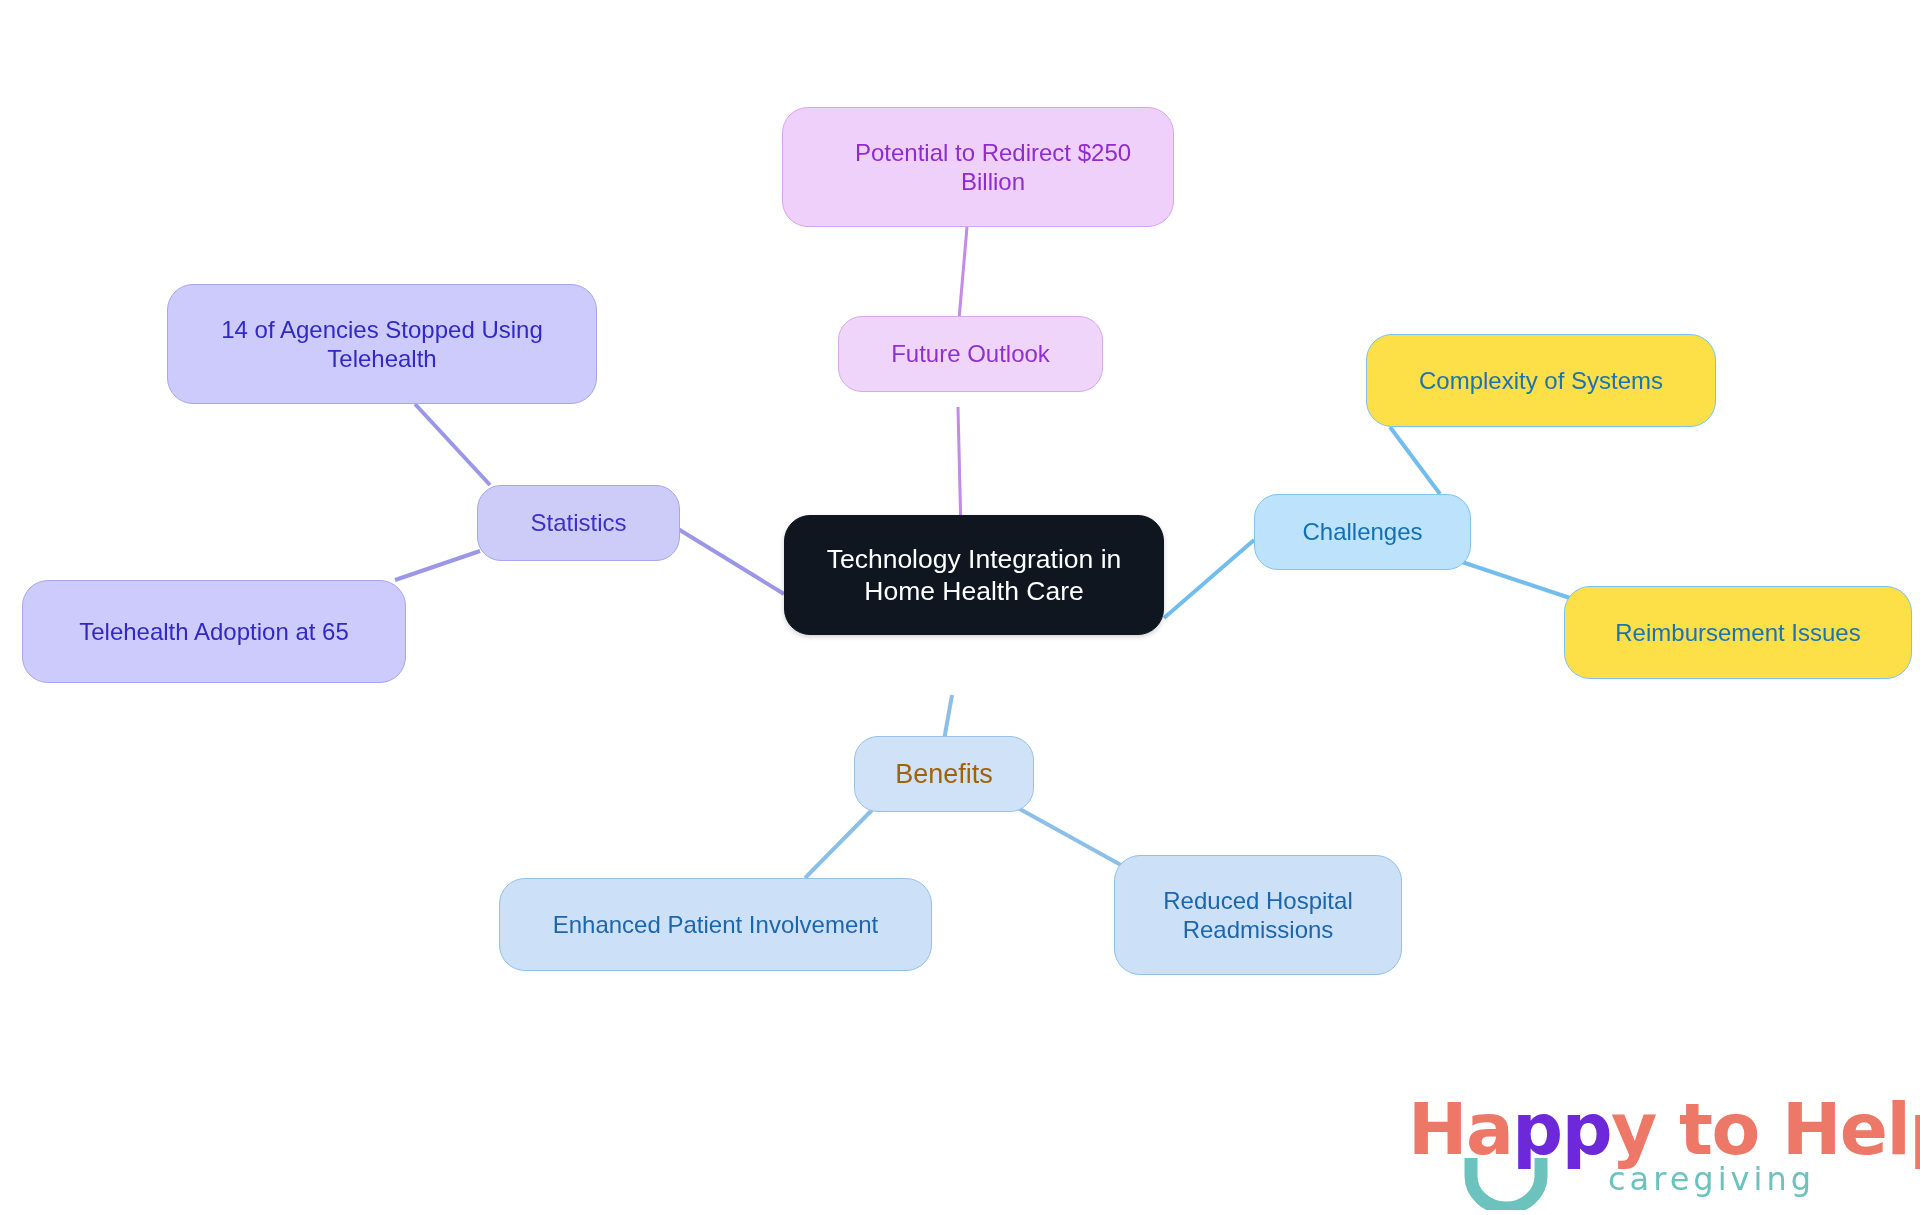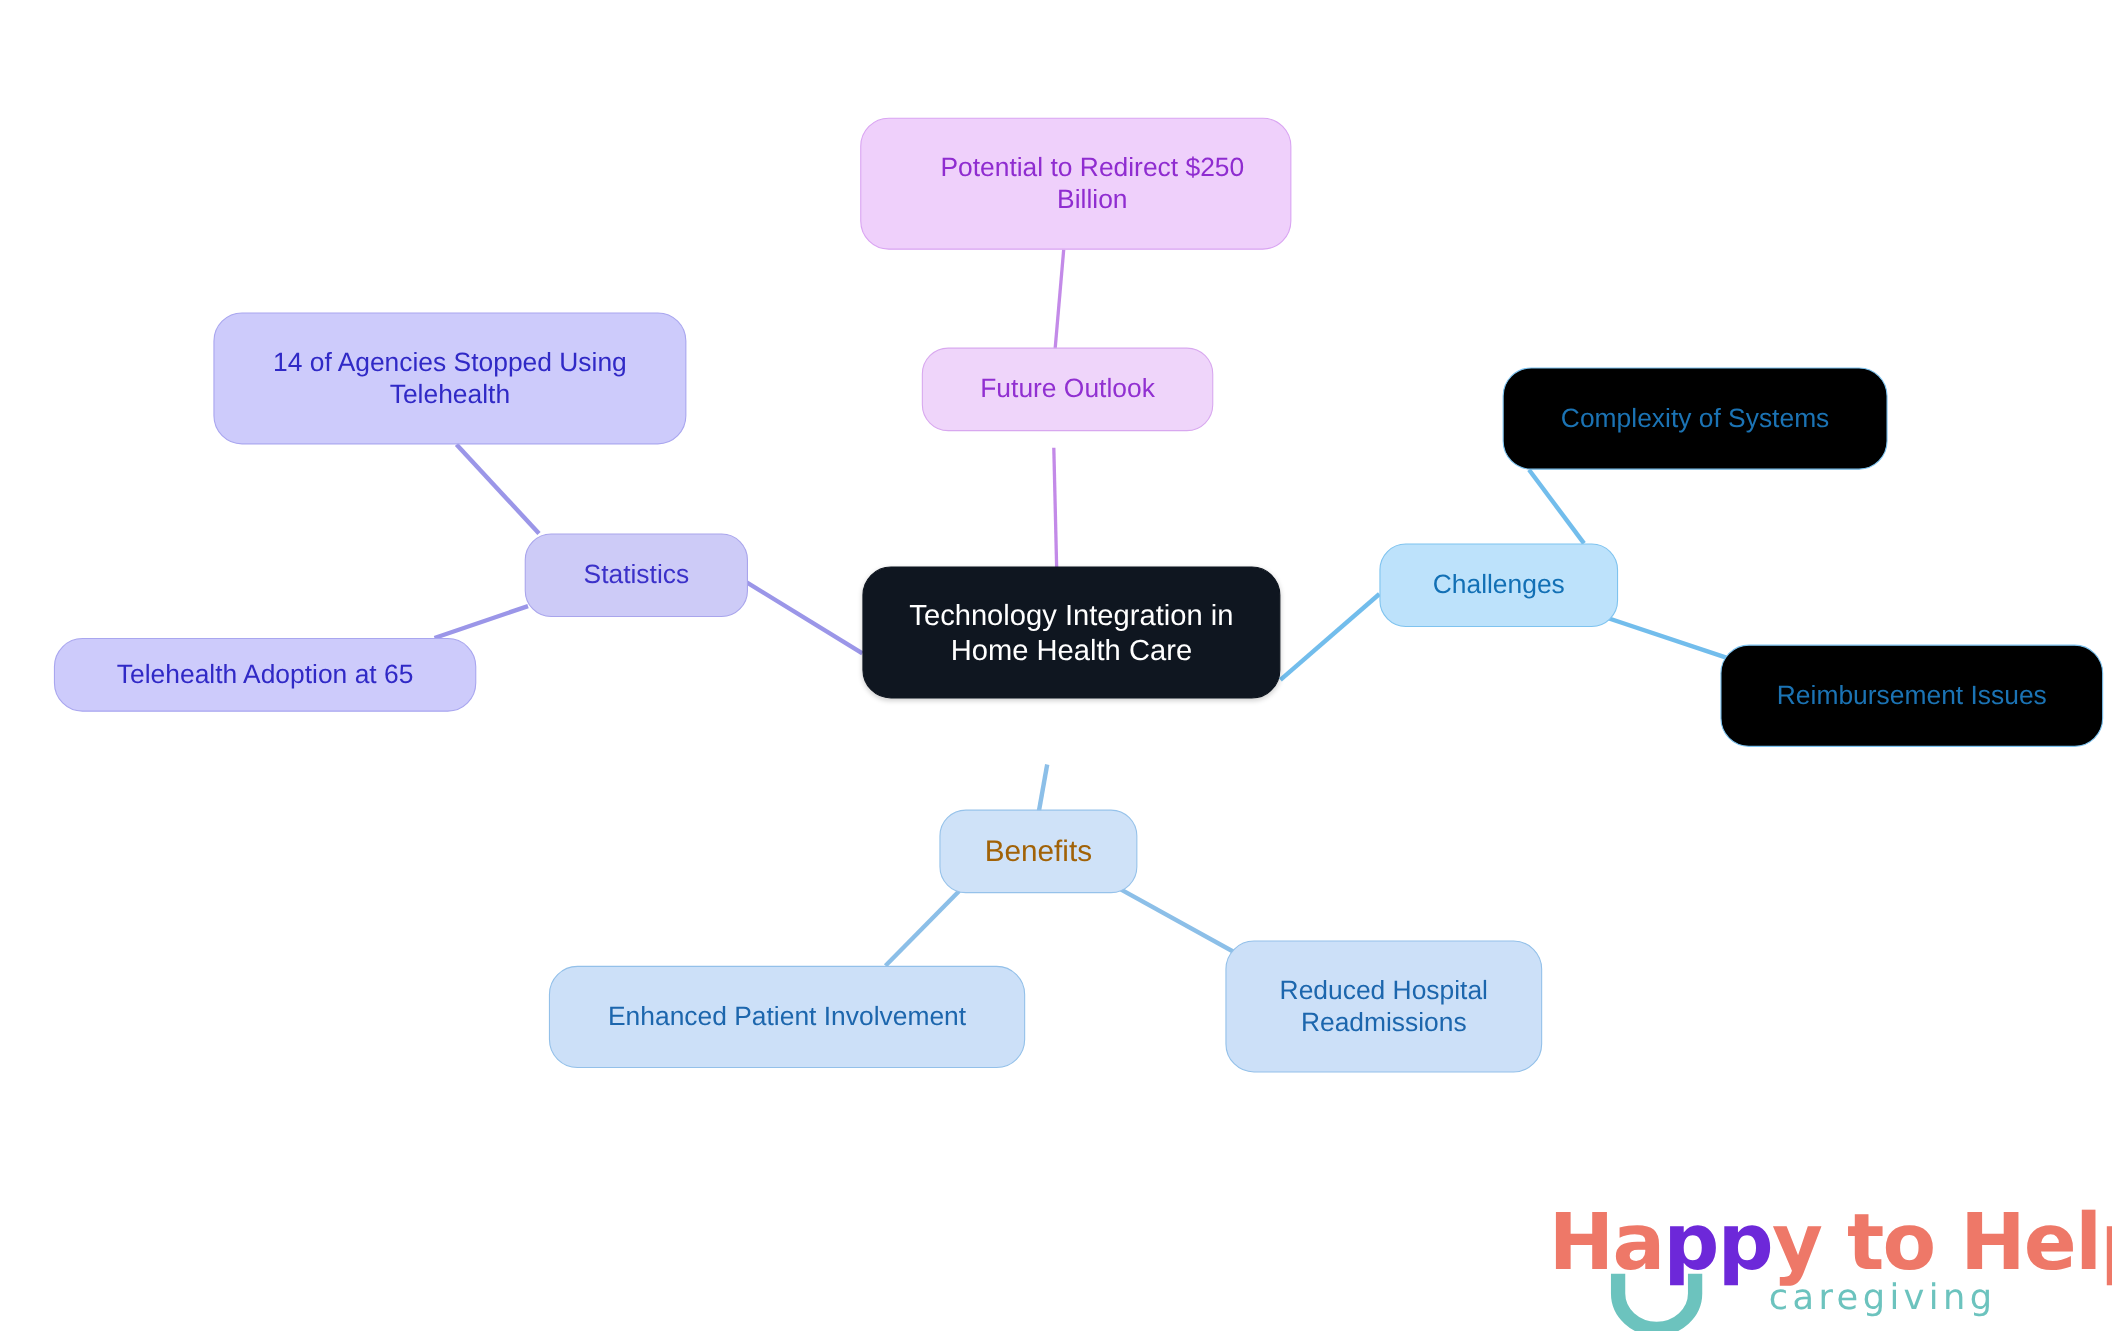--- a/index.html
+++ b/index.html
@@ -78,33 +78,32 @@
     color: #3b31c9;
     font-size: 24px;
     border-radius: 24px;
   }
   .node.peri-leaf {
     background: #cdcbfb;
     border-color: #a9a6ef;
     color: #3029c6;
     font-size: 24px;
     border-radius: 26px;
-    margin-left: 27px;
   }
 
   
   .node.blue-branch {
     background: #bde2fb;
     border-color: #7fc3ef;
     color: #1270b5;
     font-size: 24px;
     border-radius: 24px;
   }
   .node.blue-leaf {
-    background: #000000;
+    background: #fde047;
     border-color: #7cc2ef;
     color: #1b73b4;
     font-size: 24px;
     border-radius: 26px;
   }
 
   
   .node.softblue-branch {
     background: #cfe2f8;
     border-color: #96c2ea;
@@ -189,21 +188,21 @@
   <div class="node root" style="left:784px; top:515px; width:380px; height:120px;">Technology Integration in Home Health Care</div>
 
   <div class="node violet-branch" style="left:838px; top:316px; width:265px; height:76px;">Future Outlook</div>
 
   <div class="node violet-leaf" style="left:782px; top:107px; width:392px; height:120px;padding-left:48px;">Potential to Redirect $250 Billion</div>
 
   <div class="node peri-branch" style="left:477px; top:485px; width:203px; height:76px;">Statistics</div>
 
   <div class="node peri-leaf" style="left:167px; top:284px; width:430px; height:120px;">14 of Agencies Stopped Using Telehealth</div>
 
-  <div class="node peri-leaf" style="left:22px; top:580px; width:384px; height:67px;border-radius:26px;">Telehealth Adoption at 65</div>
+  <div class="node peri-leaf" style="left:22px; top:580px; width:384px; height:103px;border-radius:26px;">Telehealth Adoption at 65</div>
 
   <div class="node blue-branch" style="left:1254px; top:494px; width:217px; height:76px;">Challenges</div>
 
   <div class="node blue-leaf" style="left:1366px; top:334px; width:350px; height:93px;">Complexity of Systems</div>
 
   <div class="node blue-leaf" style="left:1564px; top:586px; width:348px; height:93px;">Reimbursement Issues</div>
 
   <div class="node softblue-branch" style="left:854px; top:736px; width:180px; height:76px;">Benefits</div>
 
   <div class="node softblue-leaf" style="left:499px; top:878px; width:433px; height:93px;">Enhanced Patient Involvement</div>

